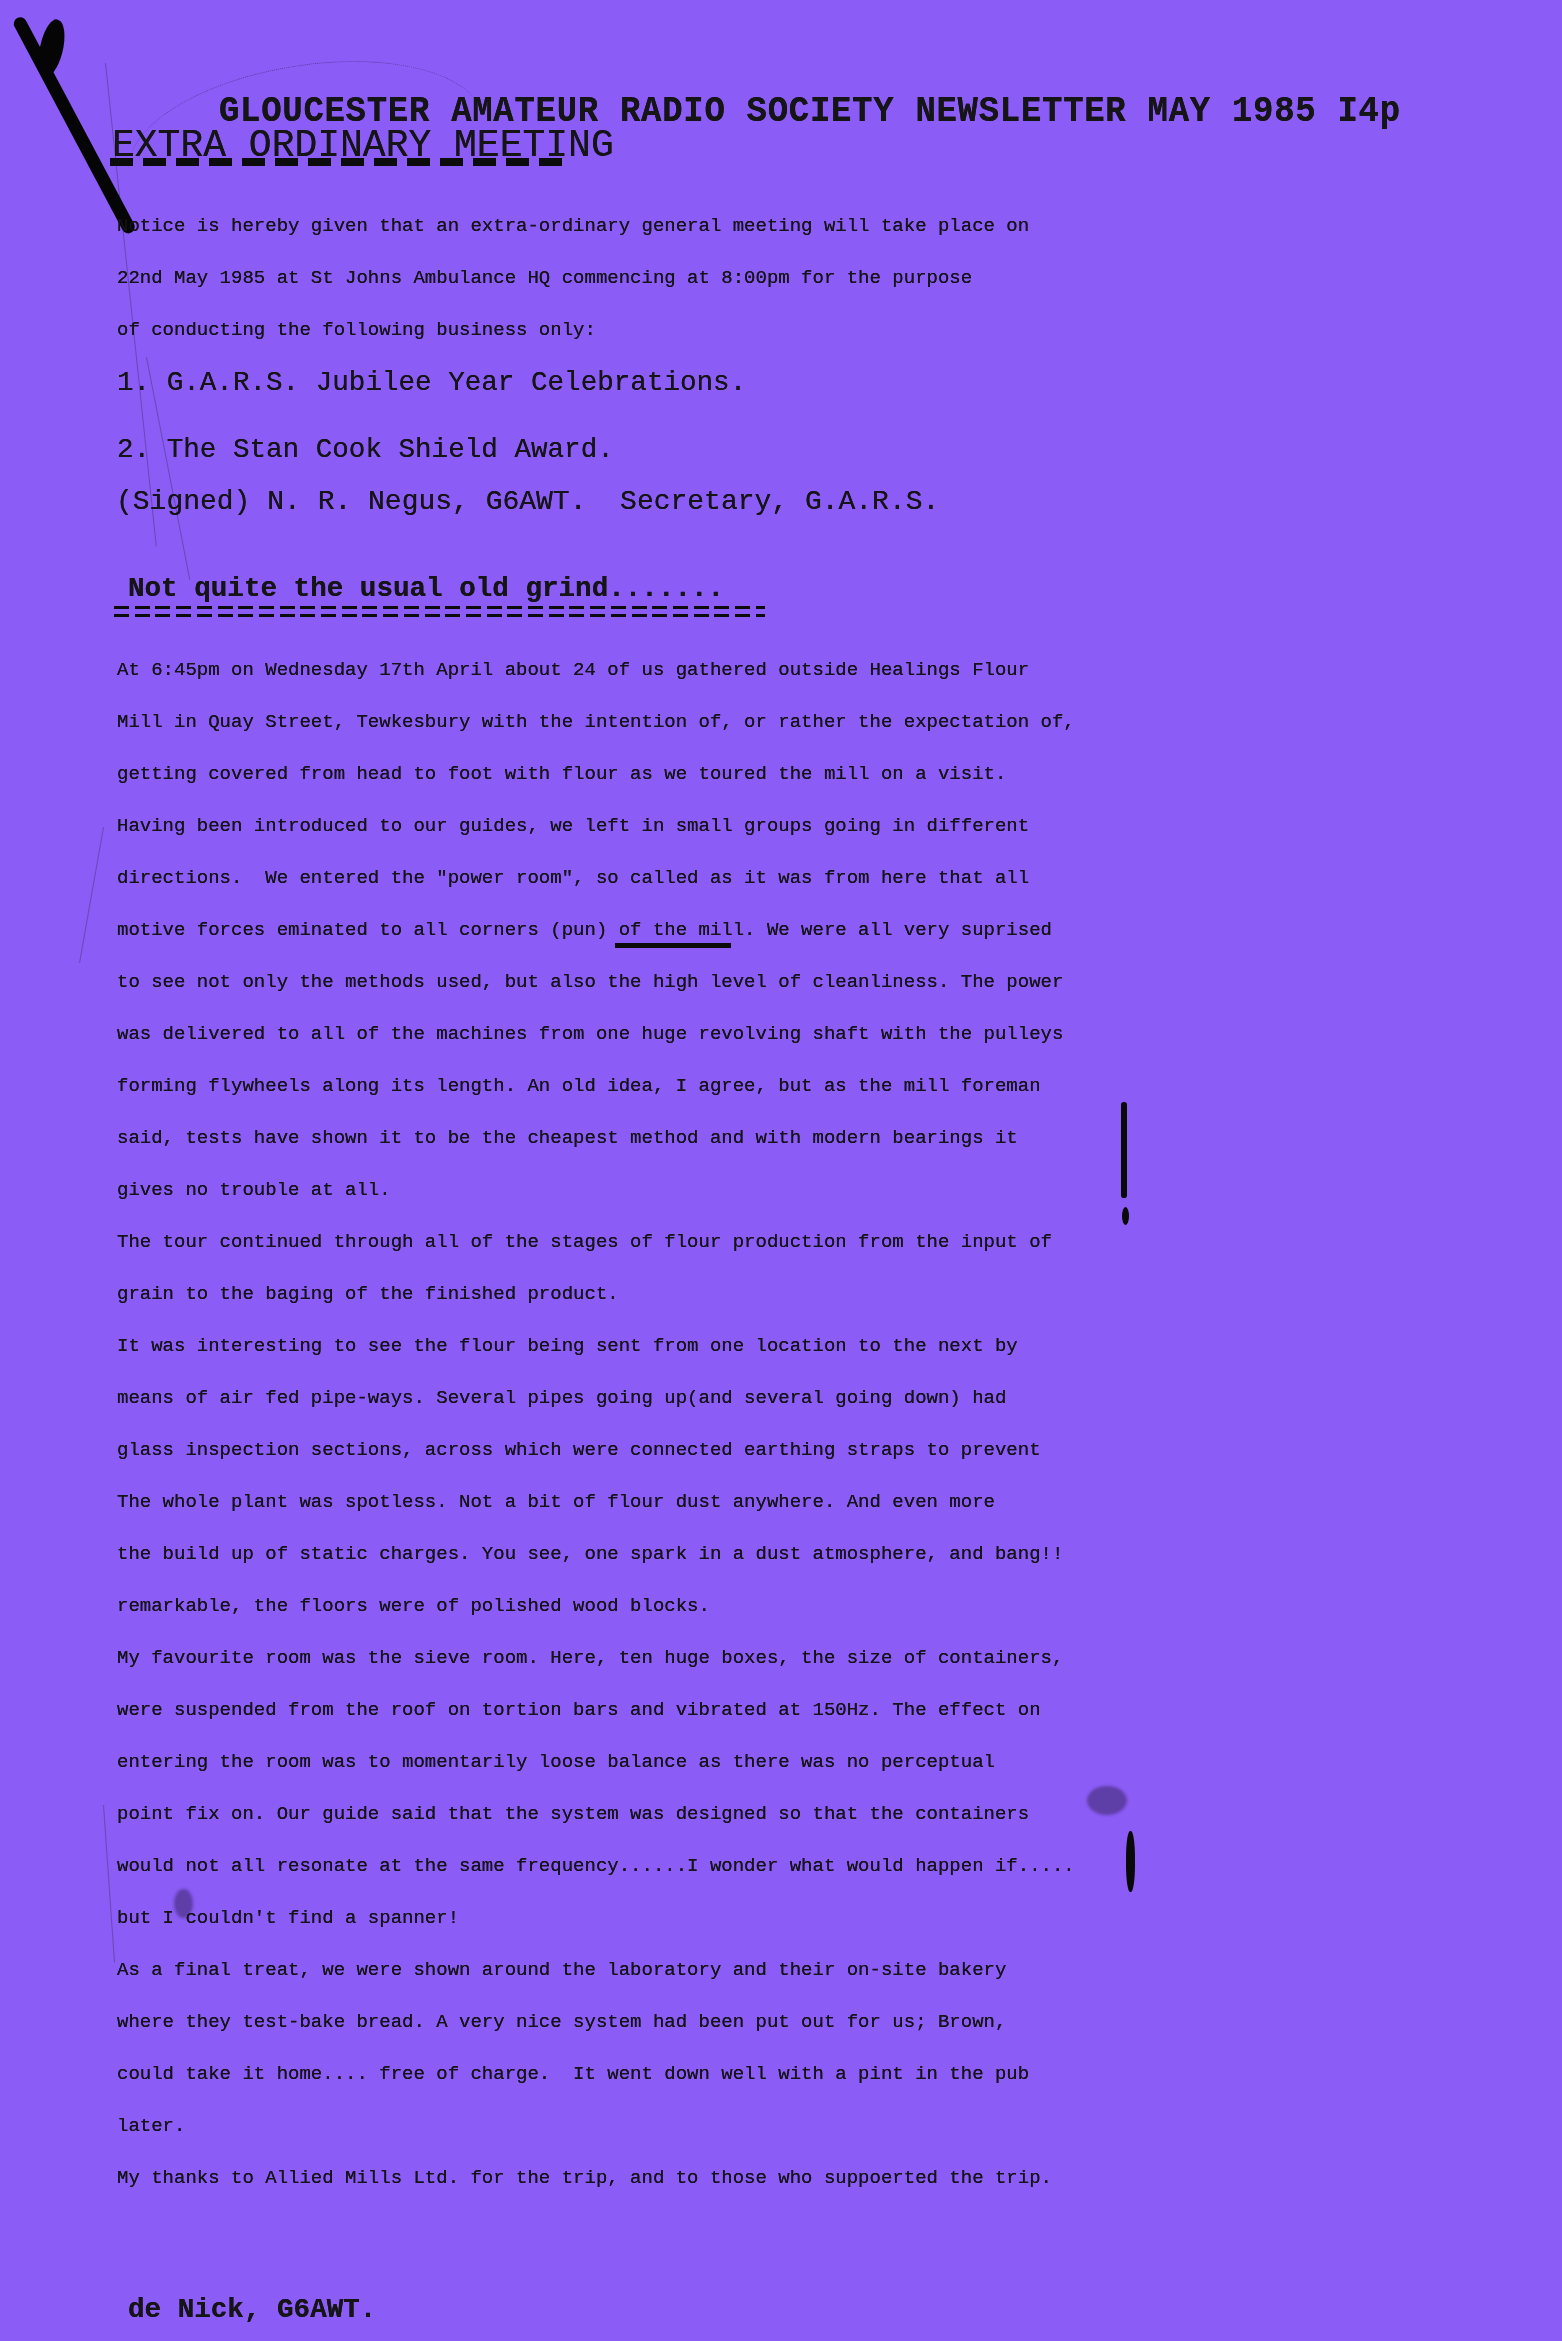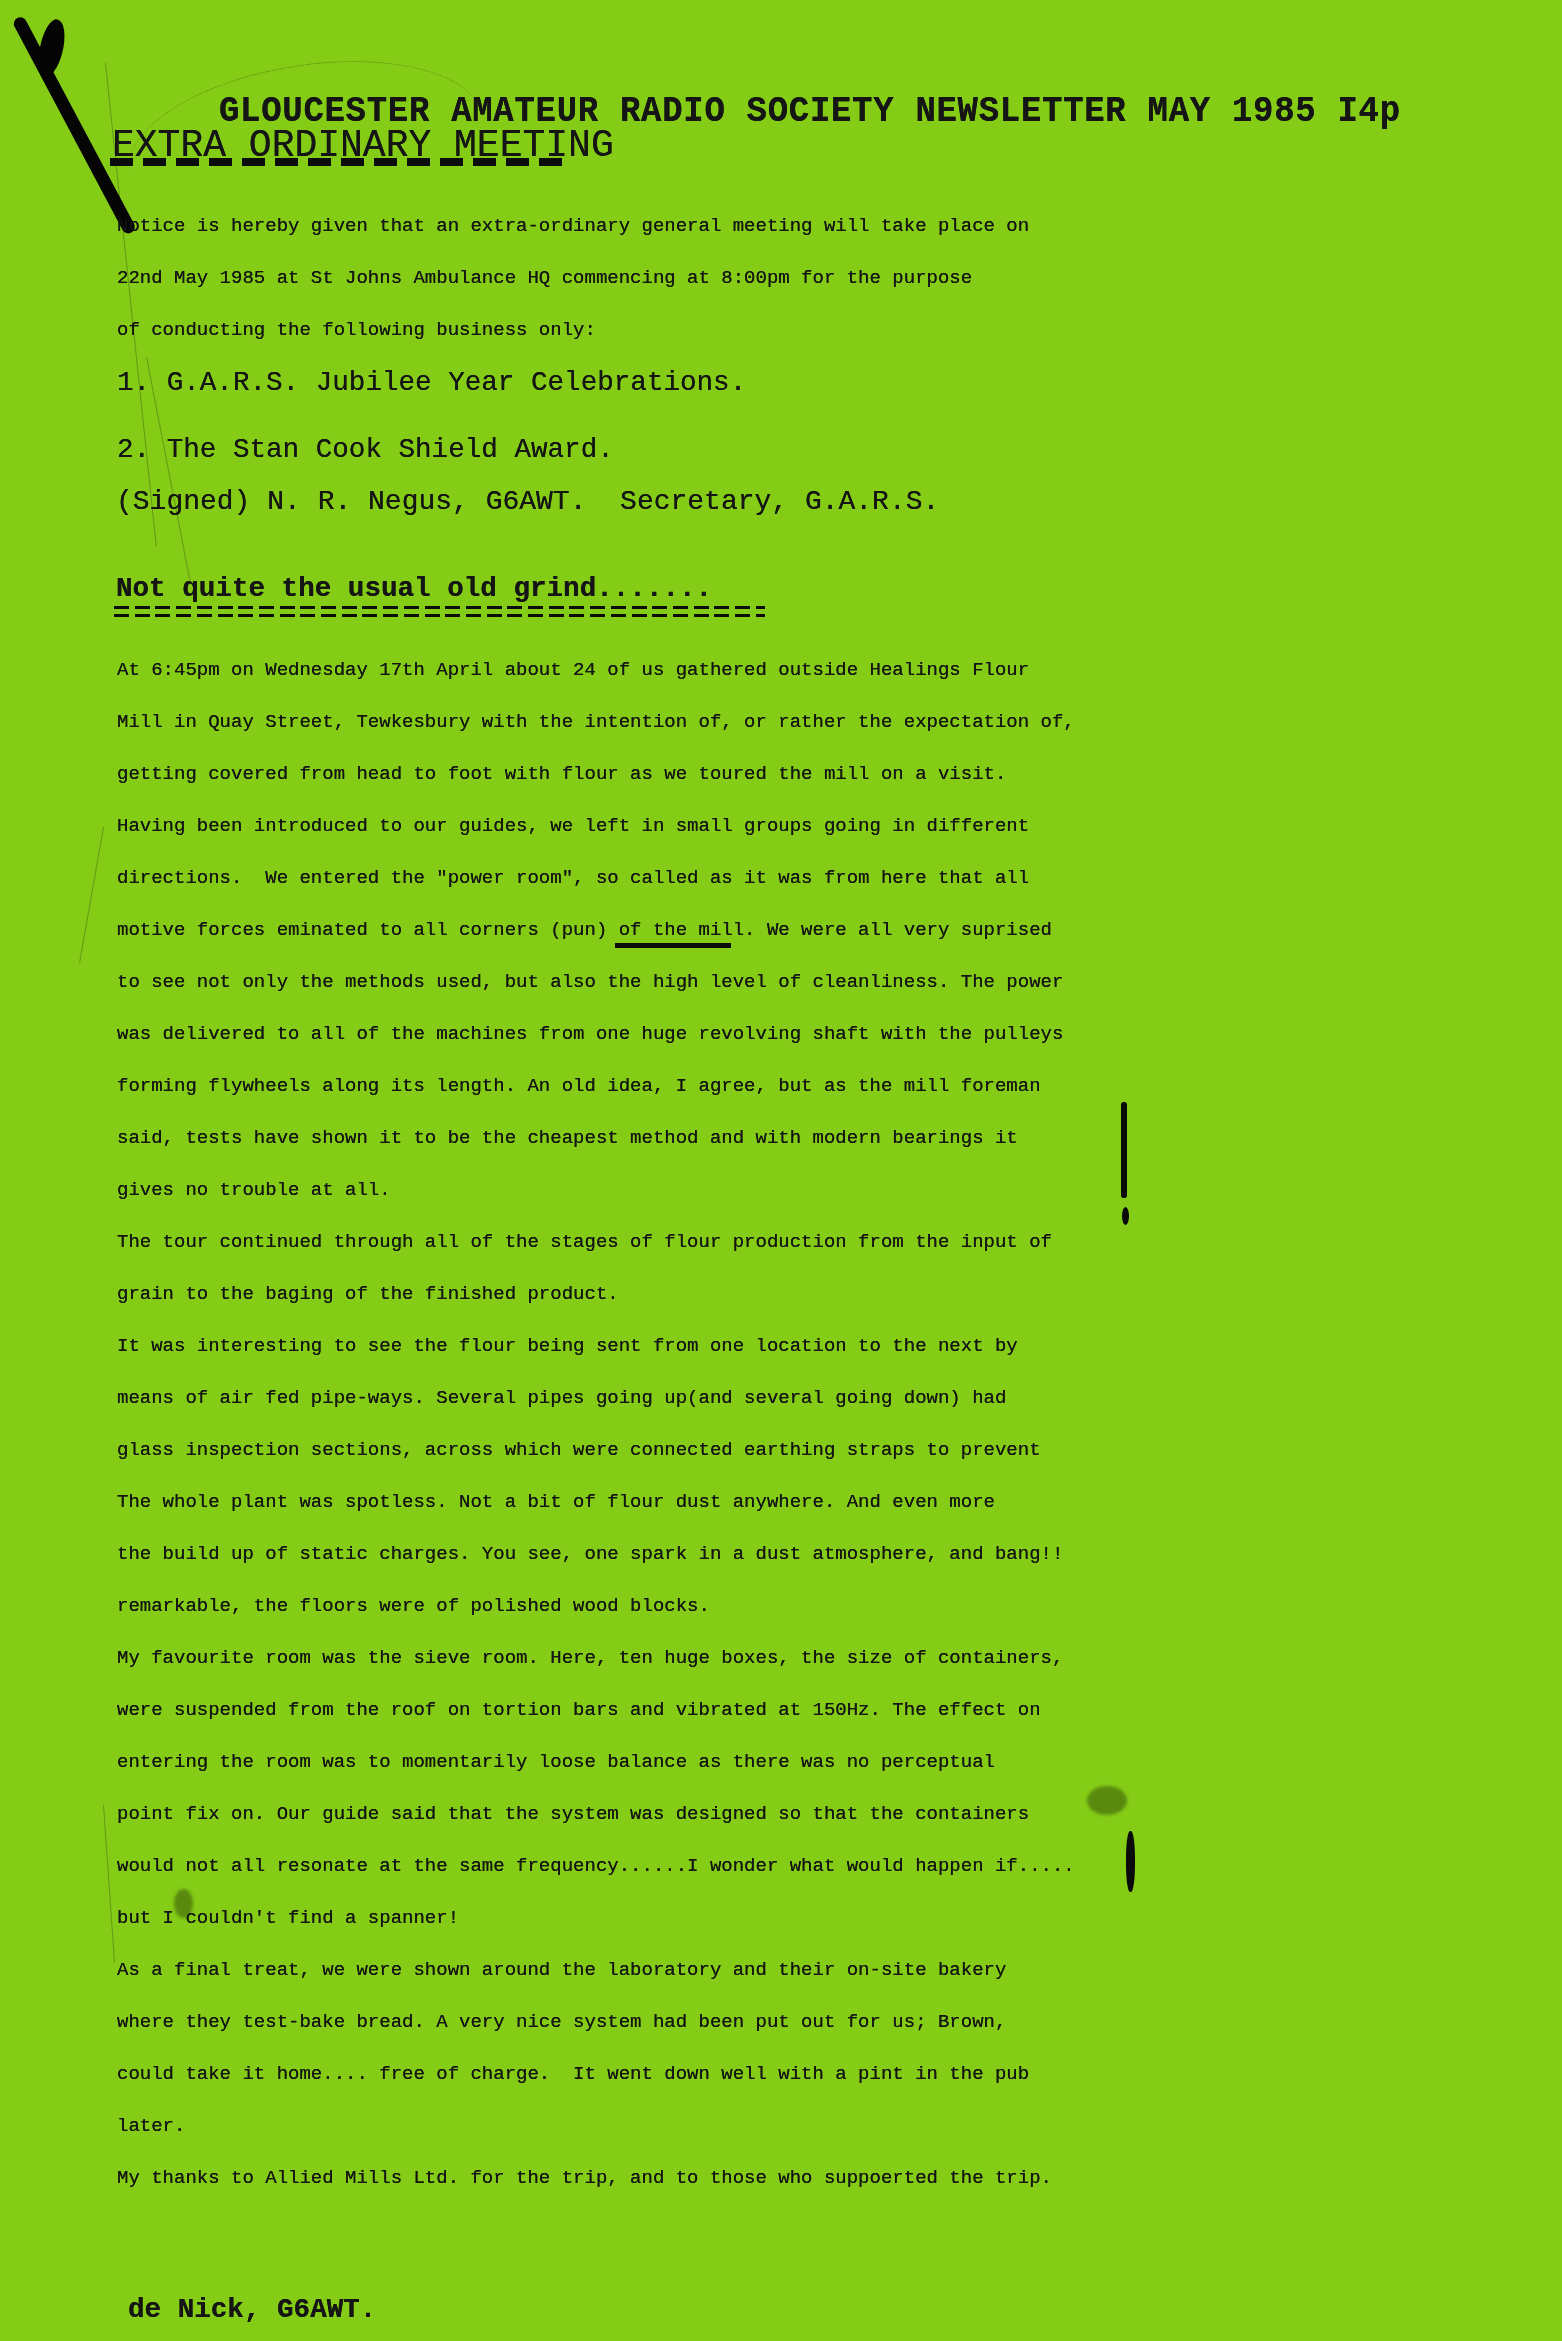--- a/index.html
+++ b/index.html
@@ -1,20 +1,20 @@
 <!DOCTYPE html>
 <html style="font-size:11px"><head>
 <meta charset="utf-8">
 <style>
   html,body{margin:0;padding:0;background:#e8e8e8;}
   .page{
     position:relative;
     width:1563px;
     height:2342px;
-    background:#84cc16;
+    background:#8b5cf6;
     overflow:hidden;
     font-family:"Liberation Mono","DejaVu Sans Mono",monospace;
     color:#151515;
   }
   .tw{ text-shadow:0 0 0.5px rgba(0,0,0,.85); }
   .header-title{
     position:absolute; left:219px; top:91px;
     font-size:34px; font-weight:bold; letter-spacing:0.7px;
     white-space:pre; transform:scaleY(1.08); transform-origin:left top;
   }
@@ -26,21 +26,21 @@
     position:absolute; height:8.3px;
     background:repeating-linear-gradient(90deg,#0c0c0c 0 23.4px, transparent 23.4px 33px);
   }
   .ddash{
     position:absolute; height:3.4px;
     background:repeating-linear-gradient(90deg,#0c0c0c 0 15px, transparent 15px 20.7px);
   }
   .notice-block{ position:absolute; left:117px; top:200px; }
   .items-block{ position:absolute; left:117px; top:349px; }
   .signed-line{ position:absolute; left:116px; top:486px; font-size:28px; white-space:pre; }
-  .article-heading{ position:absolute; left:116px; top:573px; font-size:27.6px; font-weight:bold; white-space:pre; }
+  .article-heading{ position:absolute; left:128px; top:573px; font-size:27.6px; font-weight:bold; white-space:pre; }
   .article-block{ position:absolute; left:117px; top:644px; }
   .signoff-line{ position:absolute; left:128px; top:2294px; font-size:27.6px; white-space:pre;font-weight:bold; }
   .tline{ font-size:19px; line-height:52px; height:52px; white-space:pre; }
   .iline{ font-size:27.6px; line-height:67px; height:67px; white-space:pre; }
   
   .pen-mark{
     position:absolute; left:23px; top:15px; width:243px; height:13px;
     background:#050505; border-radius:6.9px;
     transform:rotate(62deg); transform-origin:left top;
   }

